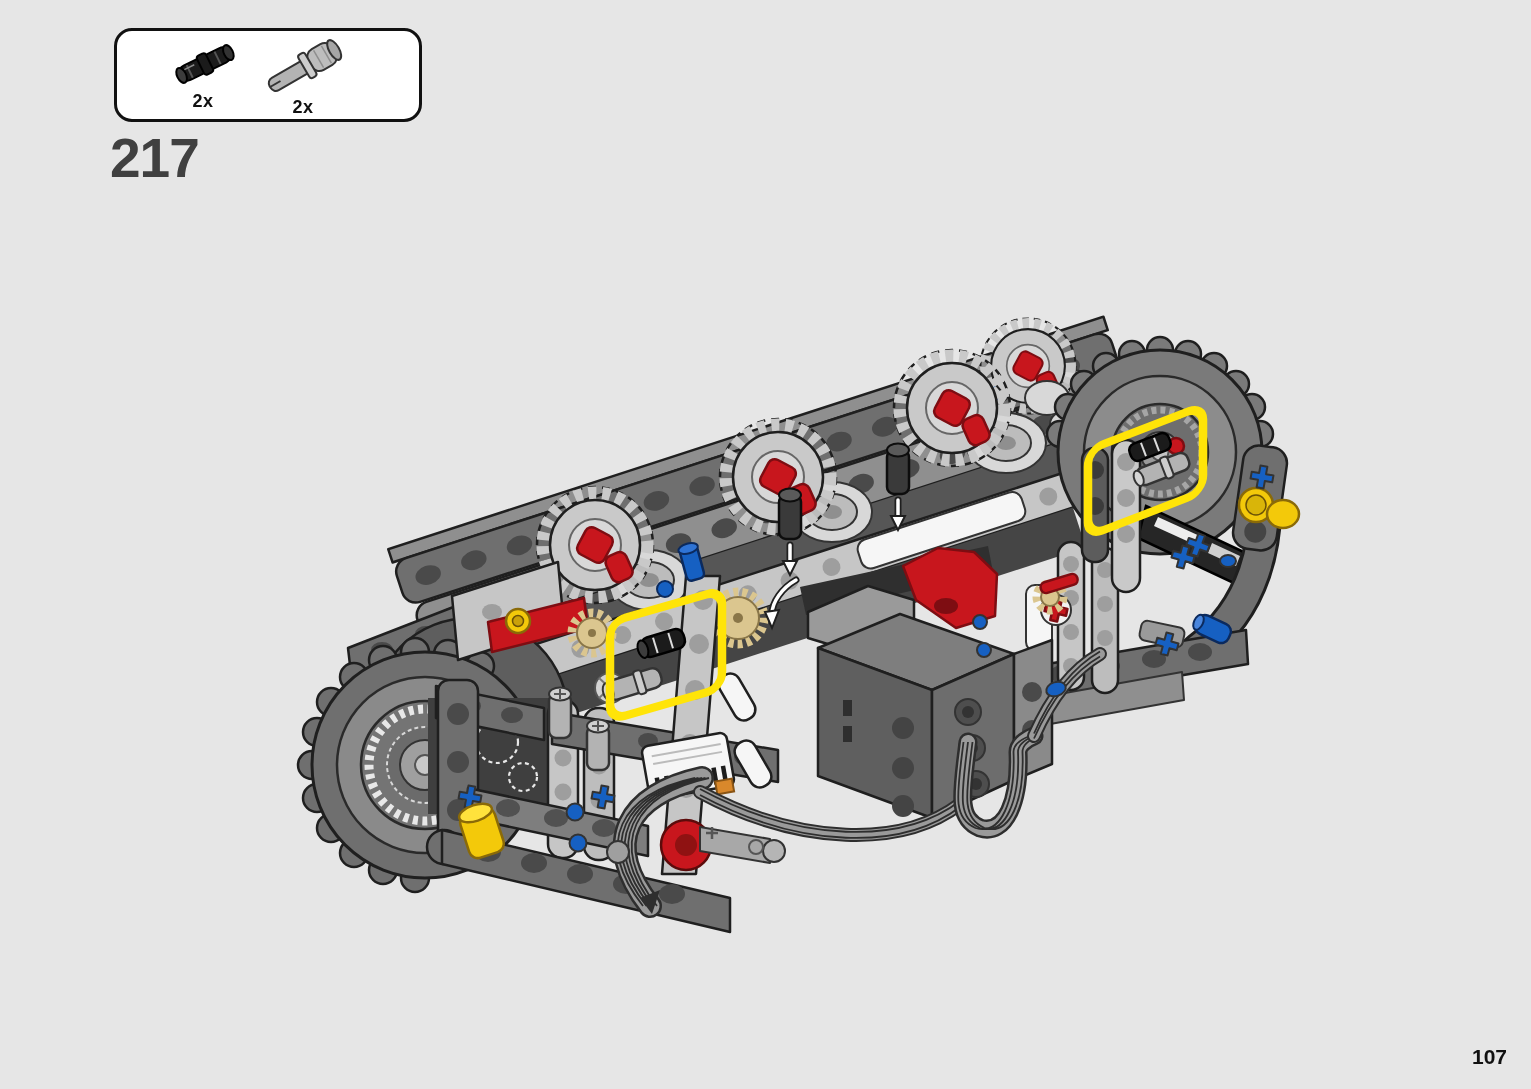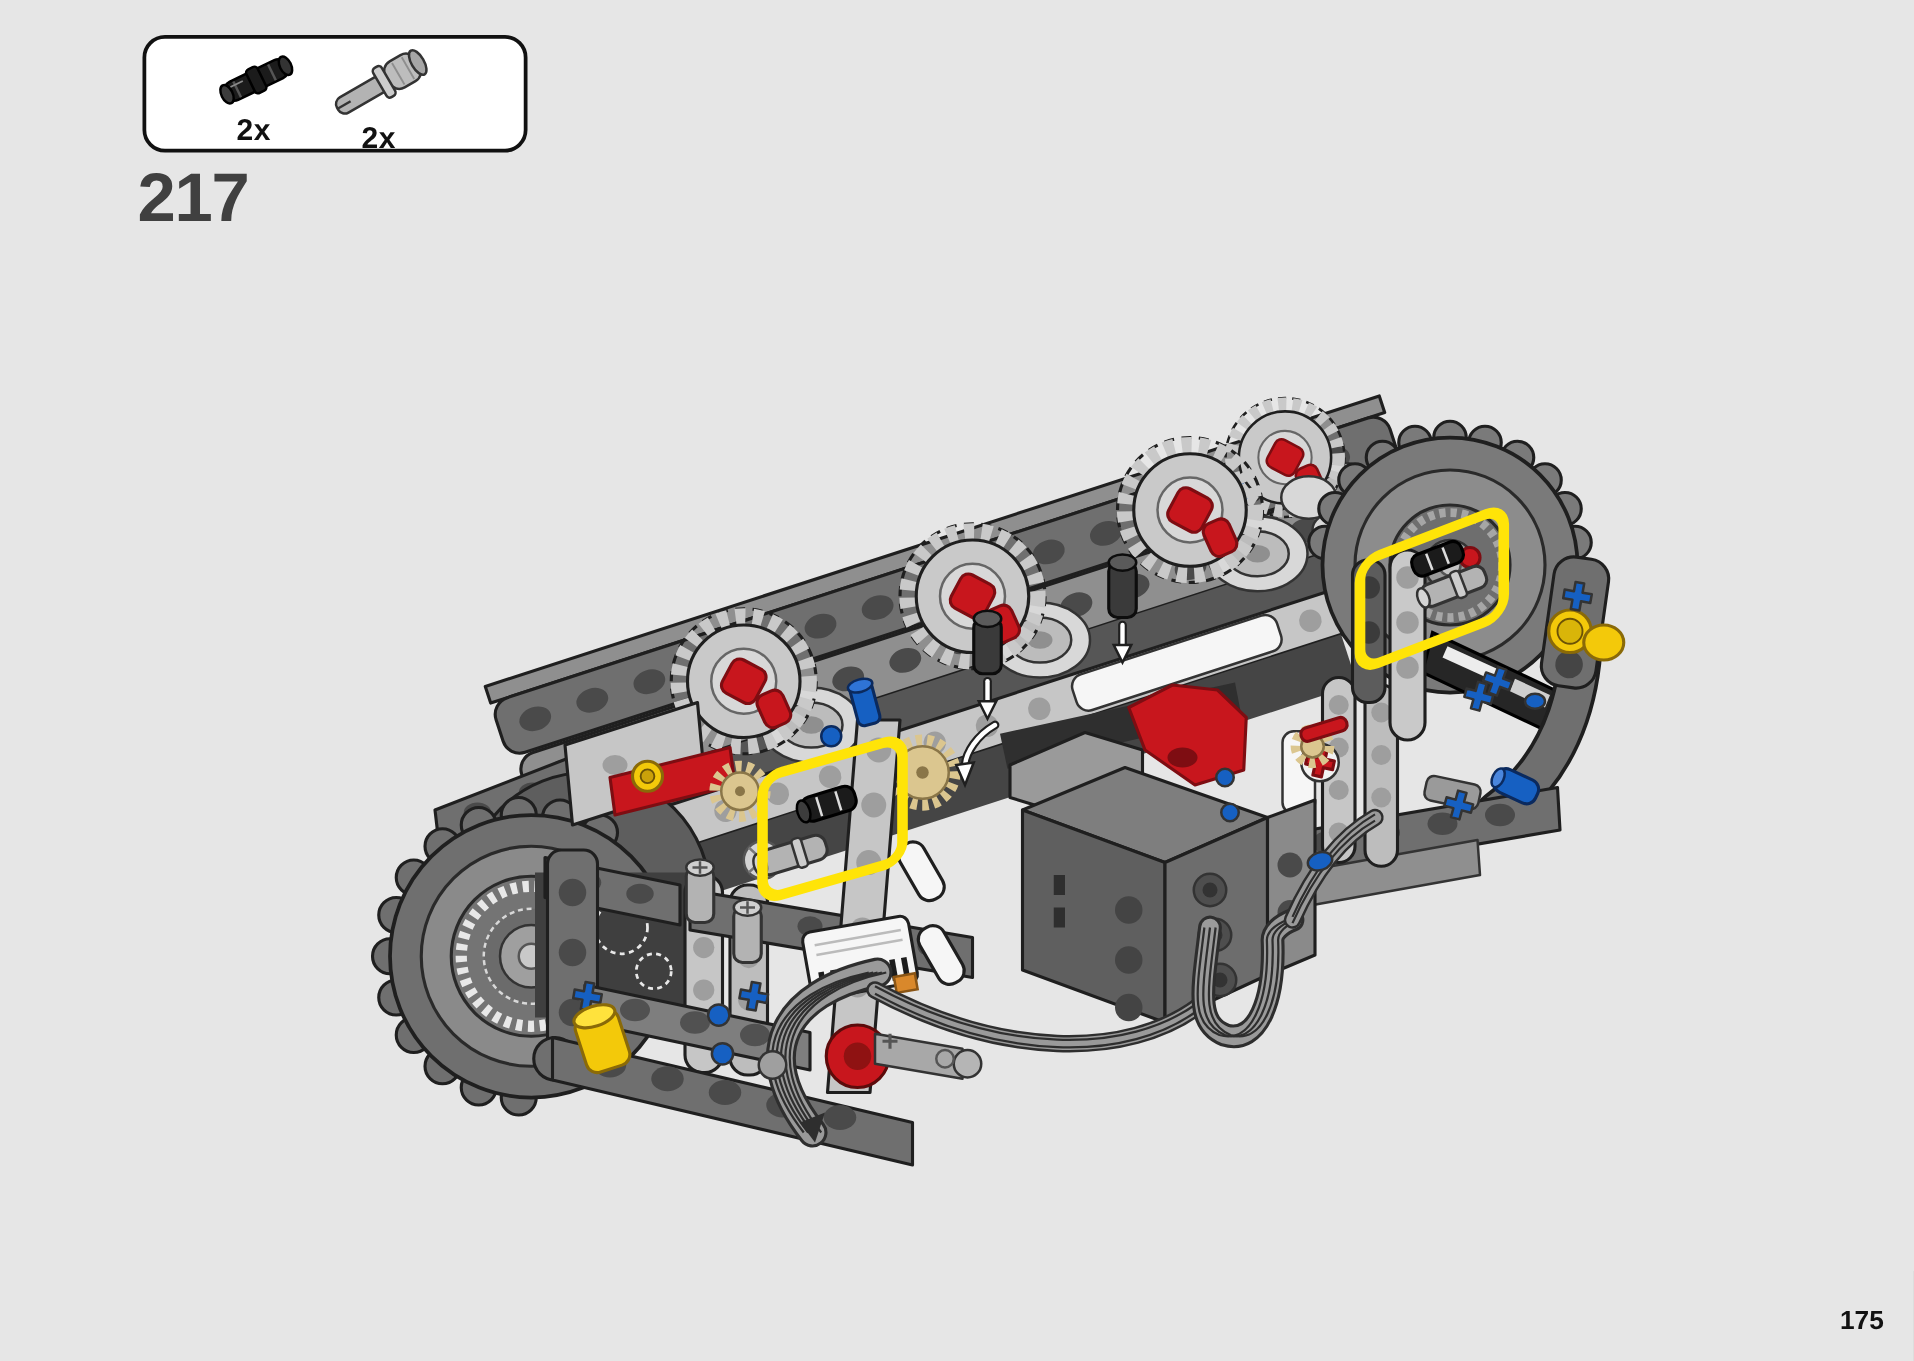--- a/index.html
+++ b/index.html
@@ -4,21 +4,21 @@
 <style>
   html,body{margin:0;padding:0;background:#d0d0d0;}
   .page{position:relative;width:1531px;height:1089px;background:var(--background,#e6e6e6);
         font-family:"Liberation Sans",sans-serif;overflow:hidden;}
   
   .parts-box{position:absolute;left:114px;top:28px;width:308px;height:94px;background:#fff;
              border:3.5px solid #111;border-radius:18px;box-sizing:border-box;
              display:flex;align-items:flex-start;padding-left:36px;}
   .part{width:100px;display:flex;flex-direction:column;align-items:center;margin-top:6px;}
   .part svg{display:block;}
-  .qty{font-size:24px;font-weight:bold;color:#111;margin-top:-2px;letter-spacing:.5px;}
+  .qty{font-size:18px;font-weight:bold;color:#111;margin-top:-2px;letter-spacing:.5px;}
   
   .step-number{position:absolute;left:110px;top:126px;font-size:55px;font-weight:bold;
                color:#404040;letter-spacing:-1px;}
   .page-number{position:absolute;right:24px;bottom:20px;font-size:21px;font-weight:bold;color:#111;}
   
   .illustration{position:absolute;left:0;top:0;width:1531px;height:1089px;}
   .o{stroke:var(--outline);stroke-width:2.5;stroke-linejoin:round;stroke-linecap:round;}
   .o3{stroke:var(--outline);stroke-width:3;stroke-linejoin:round;}
   .o-thin{stroke:#333;stroke-width:2;stroke-linejoin:round;}
   .o-red{stroke:var(--red-dark);stroke-width:2.5;stroke-linejoin:round;}
@@ -521,14 +521,14 @@
 
     <g transform="translate(482,833) rotate(-18)">
       <rect x="-18" y="-23" width="36" height="46" rx="9" class="f-yellow o-yellow"></rect>
       <ellipse cx="0" cy="-21" rx="17" ry="8" fill="#ffe23c" class="o-yellow"></ellipse>
     </g>
 
     <rect width="112" height="98" rx="15" transform="translate(610,622) skewY(-16)" class="callout"></rect>
     <rect width="115" height="86" rx="15" transform="translate(1088,450) skewY(-21)" class="callout"></rect>
   </svg>
 
-  <div class="page-number">175</div>
+  <div class="page-number">107</div>
 </div>
 
 </body></html>

